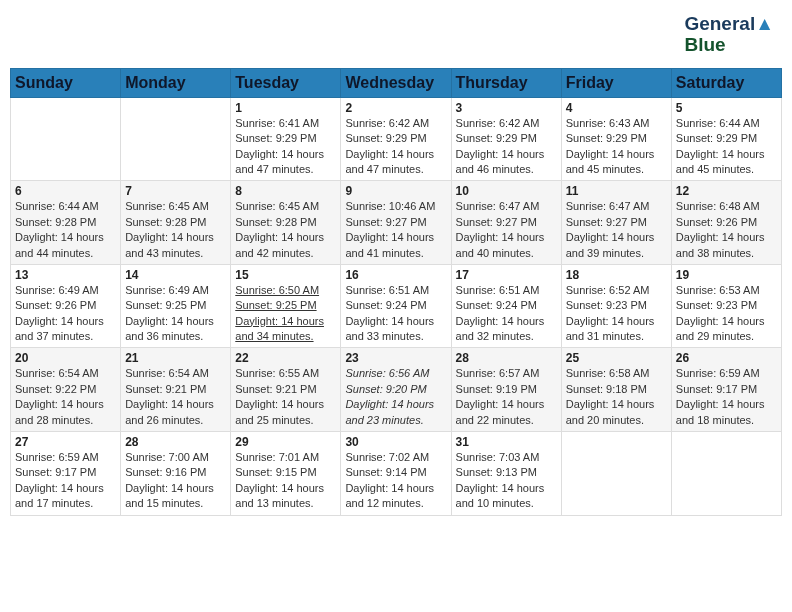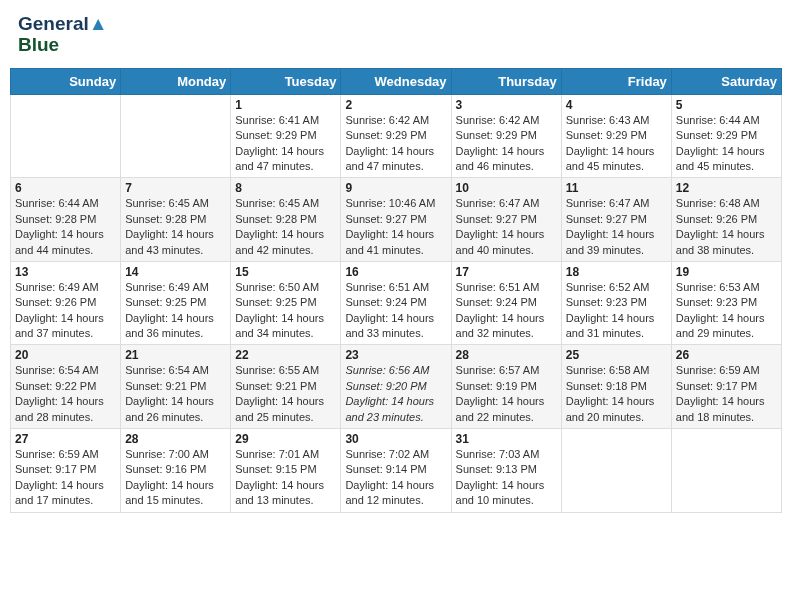--- a/index.html
+++ b/index.html
@@ -5,21 +5,21 @@
     * { box-sizing: border-box; margin: 0; padding: 0; }
     body {
       font-family: Arial, sans-serif;
       background: #fff;
       width: 792px;
       min-height: 612px;
       padding: 10px;
     }
     .header {
       display: flex;
-      justify-content: flex-start;
+      justify-content: flex-end;
       align-items: flex-start;
       margin-bottom: 8px;
       padding: 4px 8px;
     }
     .logo {
       display: flex;
       align-items: center;
     }
     .title-block {
       text-align: right;
@@ -34,25 +34,25 @@
       font-size: 14px;
       color: #333;
     }
     .calendar {
       width: 100%;
       border-collapse: collapse;
       border: 1px solid #ccc;
     }
     .calendar th {
       background-color: #2980b9;
-      color: #ffffff;
-      font-size: 13px;
+      color: #0f172a;
+      font-size: 16px;
       font-weight: bold;
       padding: 5px 4px;
-      text-align: right;
+      text-align: left;
       border: 1px solid #2471a3;
     }
     .calendar td {
       vertical-align: top;
       padding: 3px 4px;
       font-size: 9.5px;
       color: #333;
       border: 1px solid #ddd;
       width: calc(100% / 7);
       min-height: 80px;
@@ -196,21 +196,21 @@
 Daylight: 14 hours and 37 minutes.</div>
         </td>
         <td>
           <span class="day-number">14</span>
           <div class="day-info" style="white-space: pre-line;">Sunrise: 6:49 AM
 Sunset: 9:25 PM
 Daylight: 14 hours and 36 minutes.</div>
         </td>
         <td>
           <span class="day-number">15</span>
-          <div class="day-info" style="white-space: pre-line;">Sunrise: 6:50 AM
+          <div class="day-info" style="white-space: pre-line; text-decoration: underline;">Sunrise: 6:50 AM
 Sunset: 9:25 PM
 Daylight: 14 hours and 34 minutes.</div>
         </td>
         <td>
           <span class="day-number">16</span>
           <div class="day-info" style="white-space: pre-line;">Sunrise: 6:51 AM
 Sunset: 9:24 PM
 Daylight: 14 hours and 33 minutes.</div>
         </td>
         <td>

